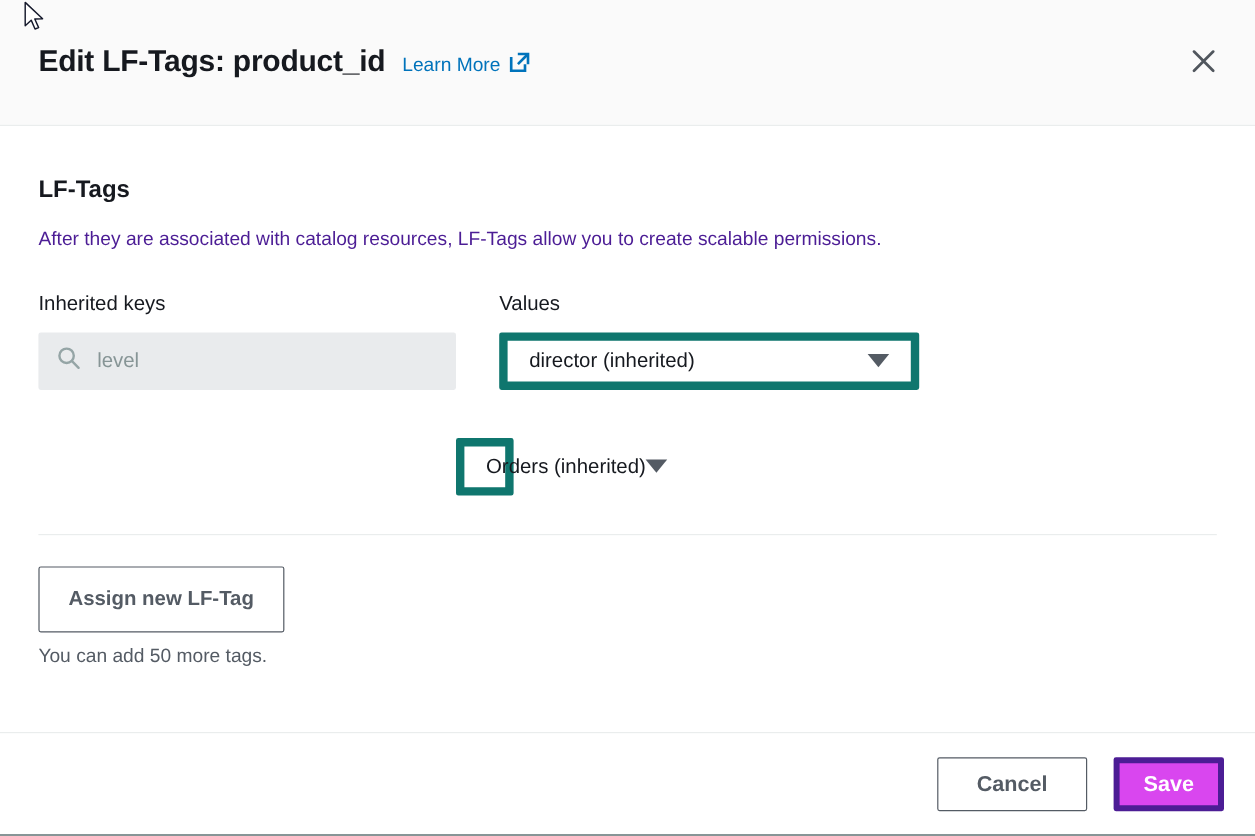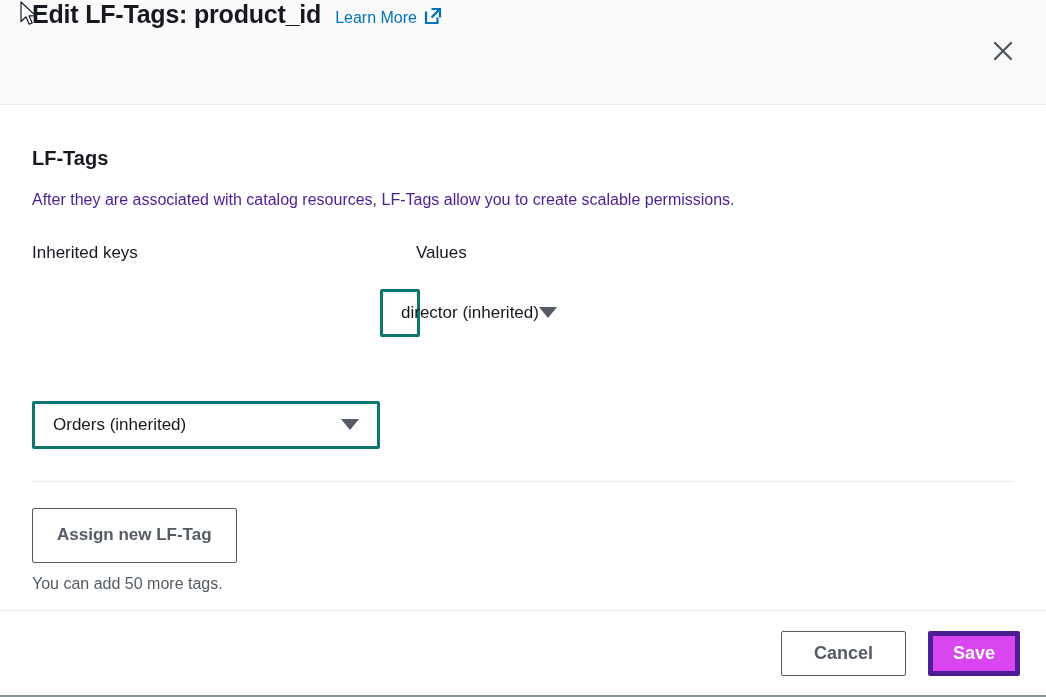--- a/index.html
+++ b/index.html
@@ -27,20 +27,21 @@
     position: relative;
   }
 
   
   .modal-header {
     height: 105px;
     flex: 0 0 105px;
     background: #fafafa;
     border-bottom: 1px solid #eaeded;
     display: flex;
+    align-items: center;
     padding: 0 26px 0 32px;
     position: relative;
   }
 
   .header-left {
     display: flex;
     align-items: baseline;
     gap: 14px;
   }
 
@@ -98,21 +99,21 @@
   .section-desc {
     font-size: 16px;
     color: #4c1d95;
     margin-bottom: 32px;
     line-height: 1.3;
   }
 
   .tag-grid {
     display: grid;
     grid-template-columns: 348px 36px 350px;
-    row-gap: 12px;
+    row-gap: 0;
   }
 
   .col-label {
     font-size: 17px;
     color: #16191f;
     padding-bottom: 14px;
   }
 
   .key-field {
     height: 48px;
@@ -130,21 +131,21 @@
 
   .key-field .key-text {
     font-size: 17px;
     color: #879596;
     white-space: nowrap;
   }
 
   .value-select {
     height: 48px;
     background: #ffffff;
-    border: 3px solid #0f766e;
+    border: 7px solid #0f766e;
     border-radius: 2px;
     display: flex;
     align-items: center;
     justify-content: space-between;
     padding: 0 16px 0 18px;
     cursor: pointer;
   }
 
   .value-select .sel-text {
     font-size: 17px;
@@ -268,20 +269,29 @@
 
     <div class="section-title">LF-Tags</div>
     <div class="section-desc">After they are associated with catalog resources, LF-Tags allow you to create scalable permissions.</div>
 
     <div class="tag-grid">
 
       <div class="col-label">Inherited keys</div>
       <div></div>
       <div class="col-label">Values</div>
 
+      <div class="key-field">
+        <span class="search-icon">
+          <svg width="20" height="20" viewBox="0 0 20 20" aria-hidden="true">
+            <circle cx="8.5" cy="8.5" r="6" fill="none" stroke="#95a5a6" stroke-width="2"></circle>
+            <path d="M13 13 L18.5 18.5" stroke="#95a5a6" stroke-width="2" stroke-linecap="round"></path>
+          </svg>
+        </span>
+        <span class="key-text">level</span>
+      </div>
       <div></div>
       <div class="value-select">
         <span class="sel-text">director (inherited)</span>
         <span class="caret"></span>
       </div>
 
       <div class="row-gap"></div>
       <div class="row-gap"></div>
       <div class="row-gap"></div>
 

